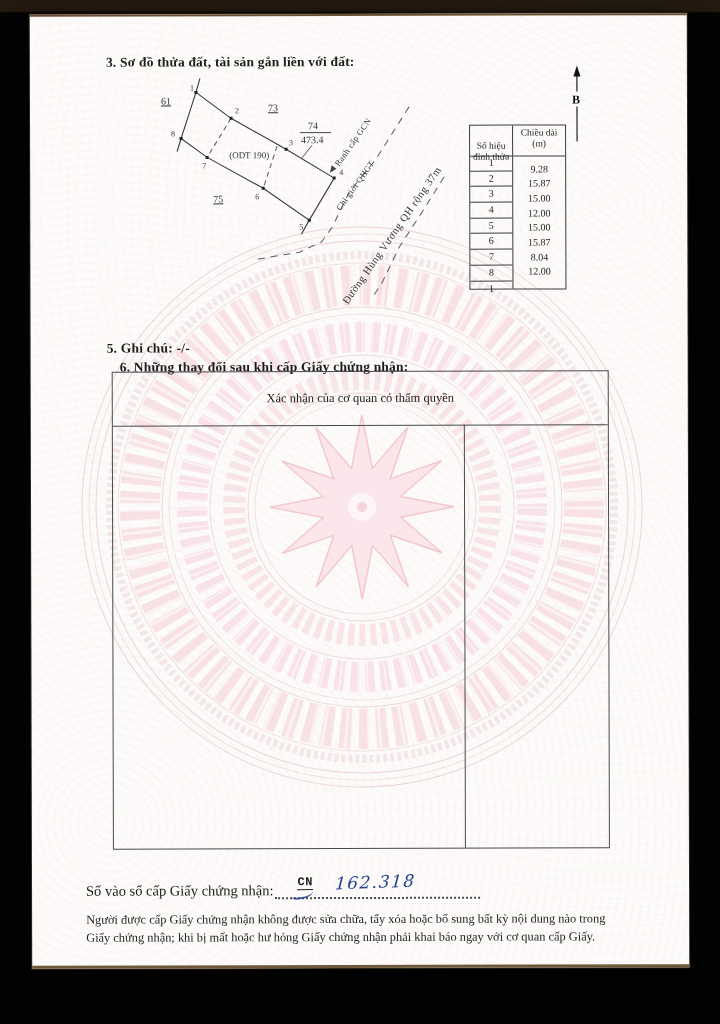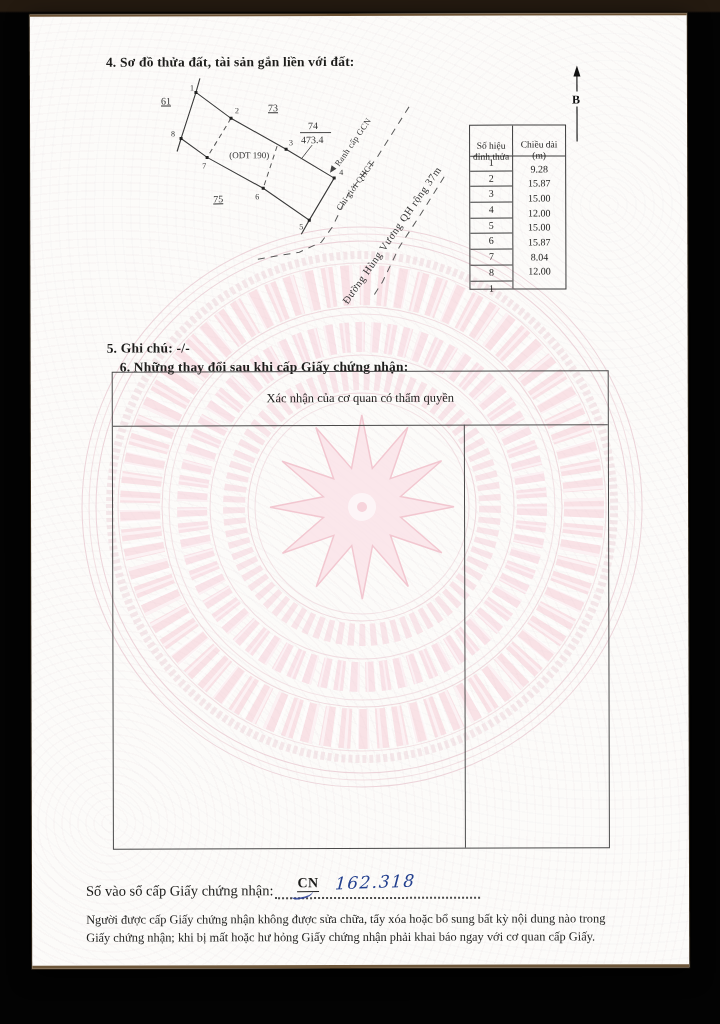--- a/index.html
+++ b/index.html
@@ -31,36 +31,36 @@
   .parcel{font-size:10px;text-decoration:underline;}
   .vnum{font-size:8px;fill:#222;}
   .rot-label{font-size:8.5px;fill:#444;letter-spacing:.4px;}
   .road-label{font-size:10.5px;fill:#3a3a3a;letter-spacing:.6px;}
   
   .north{left:538px;top:48px;width:30px;height:100px;}
   
   .edge-table{left:439px;top:109px;width:95px;height:163px;border:1px solid #3c3c3c;background:transparent;font-size:10px;}
   .edge-head{display:flex;height:30px;border-bottom:1px solid #3c3c3c;text-align:center;font-size:9.5px;line-height:1.15;}
   .edge-head .c1{width:42px;border-right:1px solid #3c3c3c;padding-top:15px;}
-  .edge-head .c2{flex:1;padding-top:14px;}
+  .edge-head .c2{flex:1;padding-top:2px;}
   .edge-body{position:absolute;left:0;top:30px;right:0;bottom:0;}
   .edge-col1{position:absolute;left:0;top:0;width:42px;height:100%;border-right:1px solid #3c3c3c;}
   .edge-col1 div{height:13.7px;border-bottom:1px solid #3c3c3c;text-align:center;padding-top:1px;}
   .edge-col1 div:last-child{border-bottom:none;}
   .edge-vals{position:absolute;left:43px;top:0;right:0;height:100%;}
   .edge-vals div{position:absolute;width:100%;text-align:center;height:14px;}
   
   .changes-table{left:81px;top:355px;width:495px;height:476px;border:1px solid #4a4a4a;background:transparent;}
   .ch-head{display:flex;height:53px;border-bottom:1px solid #4a4a4a;font-size:12.5px;}
   .ch-head .c1{width:351px;border-right:1px solid #4a4a4a;display:flex;align-items:center;justify-content:center;}
   .ch-head .c2{flex:1;display:flex;align-items:center;justify-content:center;text-align:center;line-height:1.8;padding:0 12px;}
   
   .registry{left:54px;top:862px;display:flex;align-items:flex-end;font-size:14.5px;}
   .leader{position:relative;width:205px;height:19px;border-bottom:2px dotted #4a4a4a;margin-left:2px;}
-  .cn{position:absolute;left:22px;top:-3px;font-size:14px;font-weight:bold;border-bottom:1px solid #222;letter-spacing:.5px;}
+  .cn{position:absolute;left:22px;top:-3px;font-size:12px;font-weight:bold;border-bottom:1px solid #222;letter-spacing:.5px;font-family:Liberation Mono, monospace;}
   .flourish{position:absolute;left:16px;top:11px;width:22px;height:8px;border-bottom:2px solid #2a3f97;border-radius:0 0 100% 60%;transform:rotate(-8deg);opacity:.85;}
   .regnum{position:absolute;left:60px;top:-6px;font-size:17px;font-style:italic;color:#23408f;letter-spacing:1.5px;transform:rotate(-2deg) skewX(-6deg);font-family:"DejaVu Serif",serif;}
   .notice{left:54px;top:894px;width:566px;font-size:12.4px;line-height:1.48;color:#242422;}
 </style>
 </head>
 <body>
 
 <div class="page">
   <div class="texture"></div>
 
@@ -84,21 +84,21 @@
     </g>
     <g transform="translate(300,300)">
       <polygon points="92,0 38.6,10.4 79.7,46 28.3,28.3 46,79.7 10.4,38.6 0,92 -10.4,38.6 -46,79.7 -28.3,28.3 -79.7,46 -38.6,10.4 -92,0 -38.6,-10.4 -79.7,-46 -28.3,-28.3 -46,-79.7 -10.4,-38.6 0,-92 10.4,-38.6 46,-79.7 28.3,-28.3 79.7,-46 38.6,-10.4" fill="#fbe4e9" stroke="#f1bfca" stroke-width="1.5" opacity=".85"></polygon>
       <circle r="14" fill="#ffffff" opacity=".6"></circle>
       <circle r="5" fill="#f4c6d0" opacity=".7"></circle>
     </g>
   </svg>
 
   <div class="content">
 
-    <div class="abs sec-title" style="left:76px;top:38px;">4. Sơ đồ thửa đất, tài sản gắn liền với đất:</div>
+    <div class="abs sec-title" style="left:76px;top:38px;">3. Sơ đồ thửa đất, tài sản gắn liền với đất:</div>
 
     <svg class="abs diagram" viewBox="0 0 320 250">
 
       <g stroke="#3a3a3a" stroke-width="1.1" fill="none">
         <line x1="47" y1="35" x2="51" y2="21"></line>
         <line x1="32" y1="81" x2="28" y2="94"></line>
         <line x1="160" y1="163" x2="152" y2="177"></line>
         <polygon points="47,35 82,61 137,92 185,121 160,163 114,131 58,100 32,81" fill="none"></polygon>
       </g>
 

